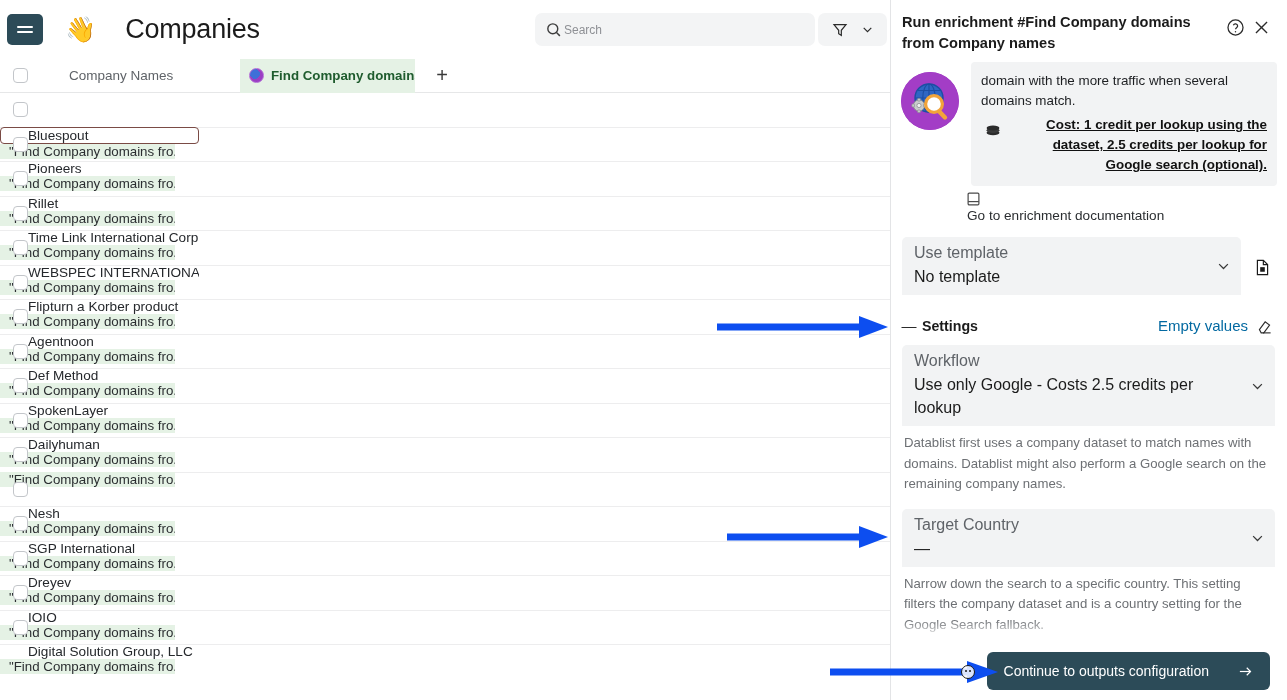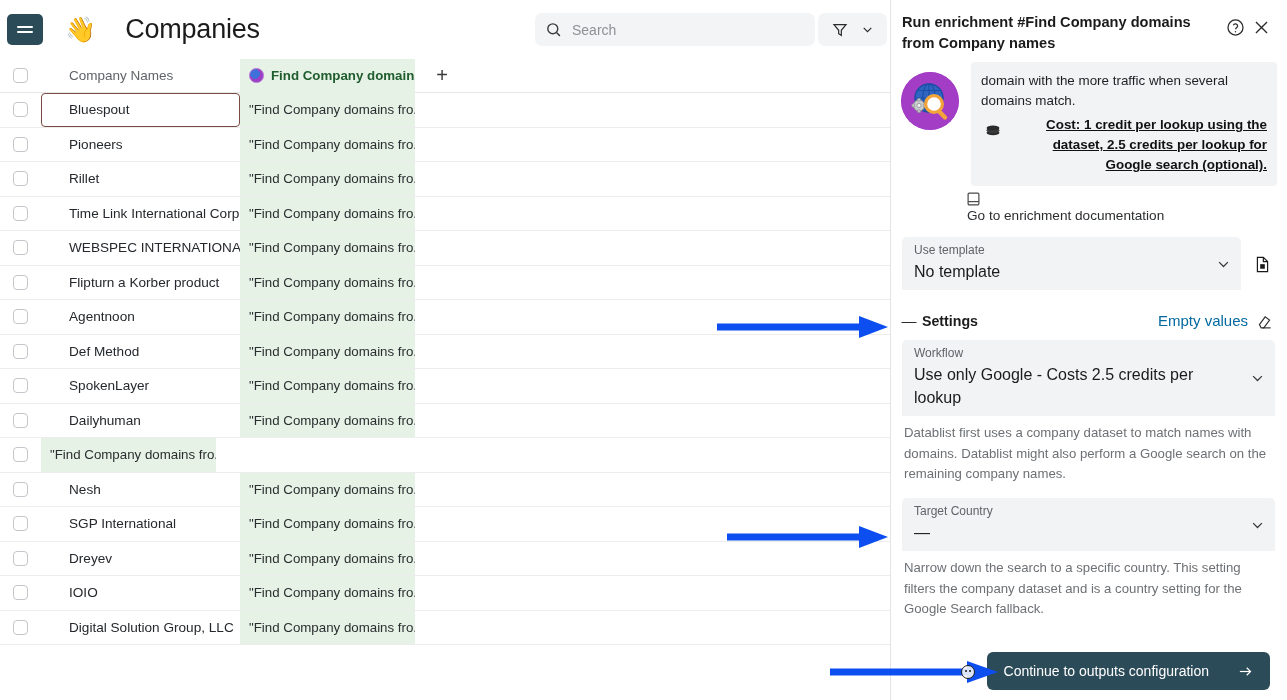--- a/index.html
+++ b/index.html
@@ -30,22 +30,22 @@
     letter-spacing: -0.2px;
   }
   .search-wrap {
     position: absolute; left: 535px; top: 13px;
     width: 280px; height: 33px;
     background: #f3f4f5; border-radius: 7px;
     display: flex; align-items: center; padding: 0 10px;
   }
   .search-ico { width: 17px; height: 17px; flex: 0 0 auto; color: #3c3c3c; }
   .search-input {
-    border: 0; outline: 0; background: transparent; margin-left: 10px;
-    font-family: inherit; font-size: 14px; color: #222; width: 100%;
+    border: 0; outline: 0; background: transparent; margin-left: 2px;
+    font-family: inherit; font-size: 12px; color: #222; width: 100%;
   }
   .search-input::placeholder { color: #8e9095; }
   .filt-btn {
     position: absolute; left: 818px; top: 13px; width: 69px; height: 33px;
     background: #f3f4f5; border-radius: 7px;
     display: flex; align-items: center; justify-content: center; gap: 13px;
     cursor: pointer;
   }
   .filt-btn svg { color: #2b2b2b; }
 
@@ -70,21 +70,21 @@
   }
   .enrich-dot {
     width: 15px; height: 15px; border-radius: 50%; flex: 0 0 auto;
     background: radial-gradient(circle at 38% 38%, #3f6fd8 0 42%, #9b3fc4 43% 100%);
     border: 1px solid #b26ad6;
     position: relative;
   }
   .plus-col { width: 54px; flex: 0 0 auto; display: flex; align-items: center; justify-content: center;
     font-size: 20px; color: #3a3a3a; cursor: pointer; }
 
-  .trow { display: flex; align-items: stretch; height: 34.5px; border-bottom: 1px solid #ededee; }
+  .trow { display: flex; align-items: stretch; height: 34.5px; border-bottom: 1px solid #ededee; flex-direction: column; }
   .trow .col-check { height: 100%; }
   .cell-name {
     width: 199px; flex: 0 0 auto; display: flex; align-items: center;
     padding-left: 28px; font-size: 13.6px; color: #25282c;
     white-space: nowrap; overflow: hidden; text-overflow: ellipsis;
   }
   .trow.sel .cell-name {
     border: 1.6px solid #7a4b45; border-radius: 4px; margin: 0; padding-left: 27px;
     background: #fff;
   }
@@ -125,21 +125,21 @@
     line-height: 1.5; cursor: pointer; text-align: right;
   }
   .doclink { padding: 6px 0 0 76px; }
   .doclink .bk { display: block; color: #4a4a4a; }
   .doclink a { font-size: 13.6px; color: #2b2e31; text-decoration: none; cursor: pointer; }
 
   .field {
     margin: 13px 12px 0 11px; background: #f2f3f4; border-radius: 5px 5px 0 0;
     padding: 6px 34px 7px 12px; position: relative; cursor: pointer;
   }
-  .field .lab { font-size: 12px; color: #5f6368; line-height: 1.3; }
+  .field .lab { font-size: 16px; color: #5f6368; line-height: 1.3; }
   .field .val { font-size: 16px; color: #1b1b1b; line-height: 1.45; margin-top: 1px; }
   .field .chev { position: absolute; right: 10px; top: 50%; transform: translateY(-50%); color: #3a3a3a; }
 
   .row-template { display: flex; align-items: center; margin: 13px 12px 0 11px; gap: 8px; }
   .row-template .field { margin: 0; flex: 1 1 auto; }
 
   .settings-row {
     display: flex; align-items: center; margin: 22px 14px 0 9px;
   }
   .minus { width: 18px; color: #2b2b2b; font-size: 15px; text-align: center; }

